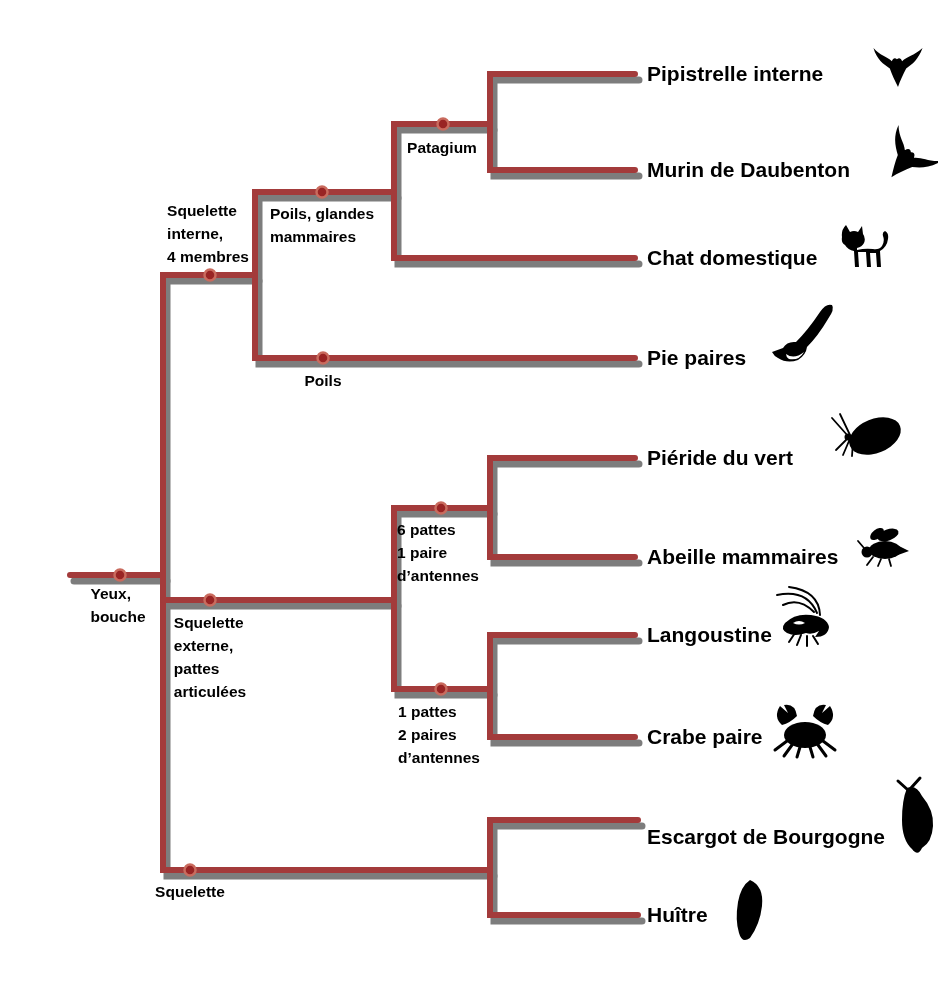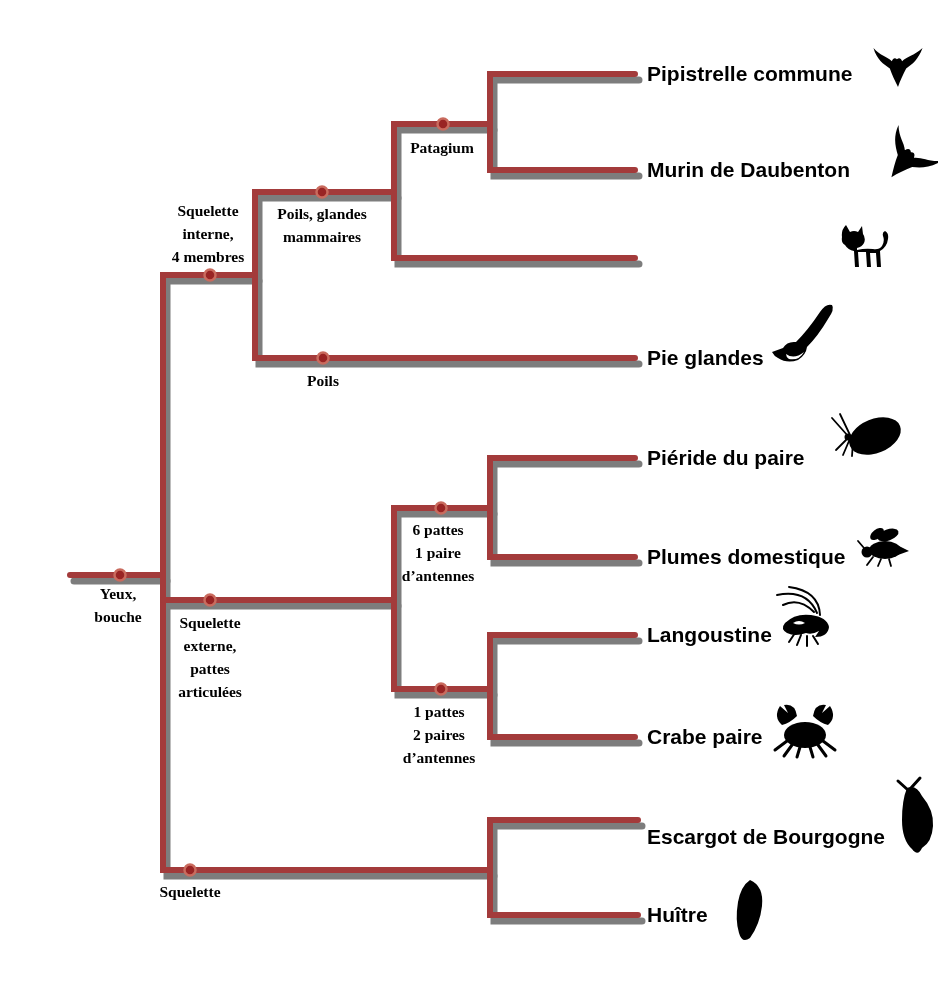--- a/index.html
+++ b/index.html
@@ -2,22 +2,22 @@
 <html><head>
 <meta charset="utf-8">
 <style>
   html,body{margin:0;padding:0;background:#ffffff;}
   #canvas{
     position:relative;width:938px;height:1000px;background:#ffffff;
     font-family:"Liberation Sans",sans-serif;color:#000;overflow:hidden;
   }
   svg.tree{position:absolute;left:0;top:0;}
   .nlabel{
-    position:absolute;transform:translateX(-50%);text-align:center;
-    font-size:15.5px;font-weight:600;line-height:23px;white-space:pre-line;color:#000;font-family:Liberation Serif, serif;
+    position:absolute;transform:translateX(-50%);text-align:left;
+    font-size:15.5px;font-weight:600;line-height:23px;white-space:pre-line;color:#000;
   }
   .leaf{
     position:absolute;font-size:21px;font-weight:600;line-height:30px;
     white-space:nowrap;color:#000;
   }
   .icon{position:absolute;color:#000;overflow:visible;}
 </style>
 </head>
 <body>
 
@@ -75,25 +75,26 @@
 pattes
 articulées</div>
   <div class="nlabel" style="left:438px;top:518px">6 pattes
 1 paire
 d’antennes</div>
   <div class="nlabel" style="left:439px;top:700px">1 pattes
 2 paires
 d’antennes</div>
   <div class="nlabel" style="left:190px;top:880px">Squelette</div>
 
-  <div class="leaf" style="left:647px;top:59px">Pipistrelle commune</div>
+  <div class="leaf" style="left:647px;top:59px">Pipistrelle interne</div>
   <div class="leaf" style="left:647px;top:155px">Murin de Daubenton</div>
-  <div class="leaf" style="left:647px;top:343px">Pie glandes</div>
-  <div class="leaf" style="left:647px;top:443px">Piéride du paire</div>
-  <div class="leaf" style="left:647px;top:542px">Plumes domestique</div>
+  <div class="leaf" style="left:647px;top:243px">Chat domestique</div>
+  <div class="leaf" style="left:647px;top:343px">Pie paires</div>
+  <div class="leaf" style="left:647px;top:443px">Piéride du vert</div>
+  <div class="leaf" style="left:647px;top:542px">Abeille mammaires</div>
   <div class="leaf" style="left:647px;top:620px">Langoustine</div>
   <div class="leaf" style="left:647px;top:722px">Crabe paire</div>
   <div class="leaf" style="left:647px;top:822px">Escargot de Bourgogne</div>
   <div class="leaf" style="left:647px;top:900px">Huître</div>
 
   <svg class="icon" style="left:871px;top:45px;width:54px;height:47px" viewBox="0 0 52 46">
     <path fill="currentColor" d="M2 3 C9 11 15 11 20 16 C21 13 23 12 25 14 C27 12 29 13 30 16 C35 11 41 11 50 3 C46 14 40 19 34 23 C31 29 28 35 26 41 C23 35 20 29 18 23 C12 19 5 14 2 3 Z"></path>
   </svg>
 
   <svg class="icon" style="left:874px;top:134px;width:62px;height:54px" viewBox="0 0 52 46">

